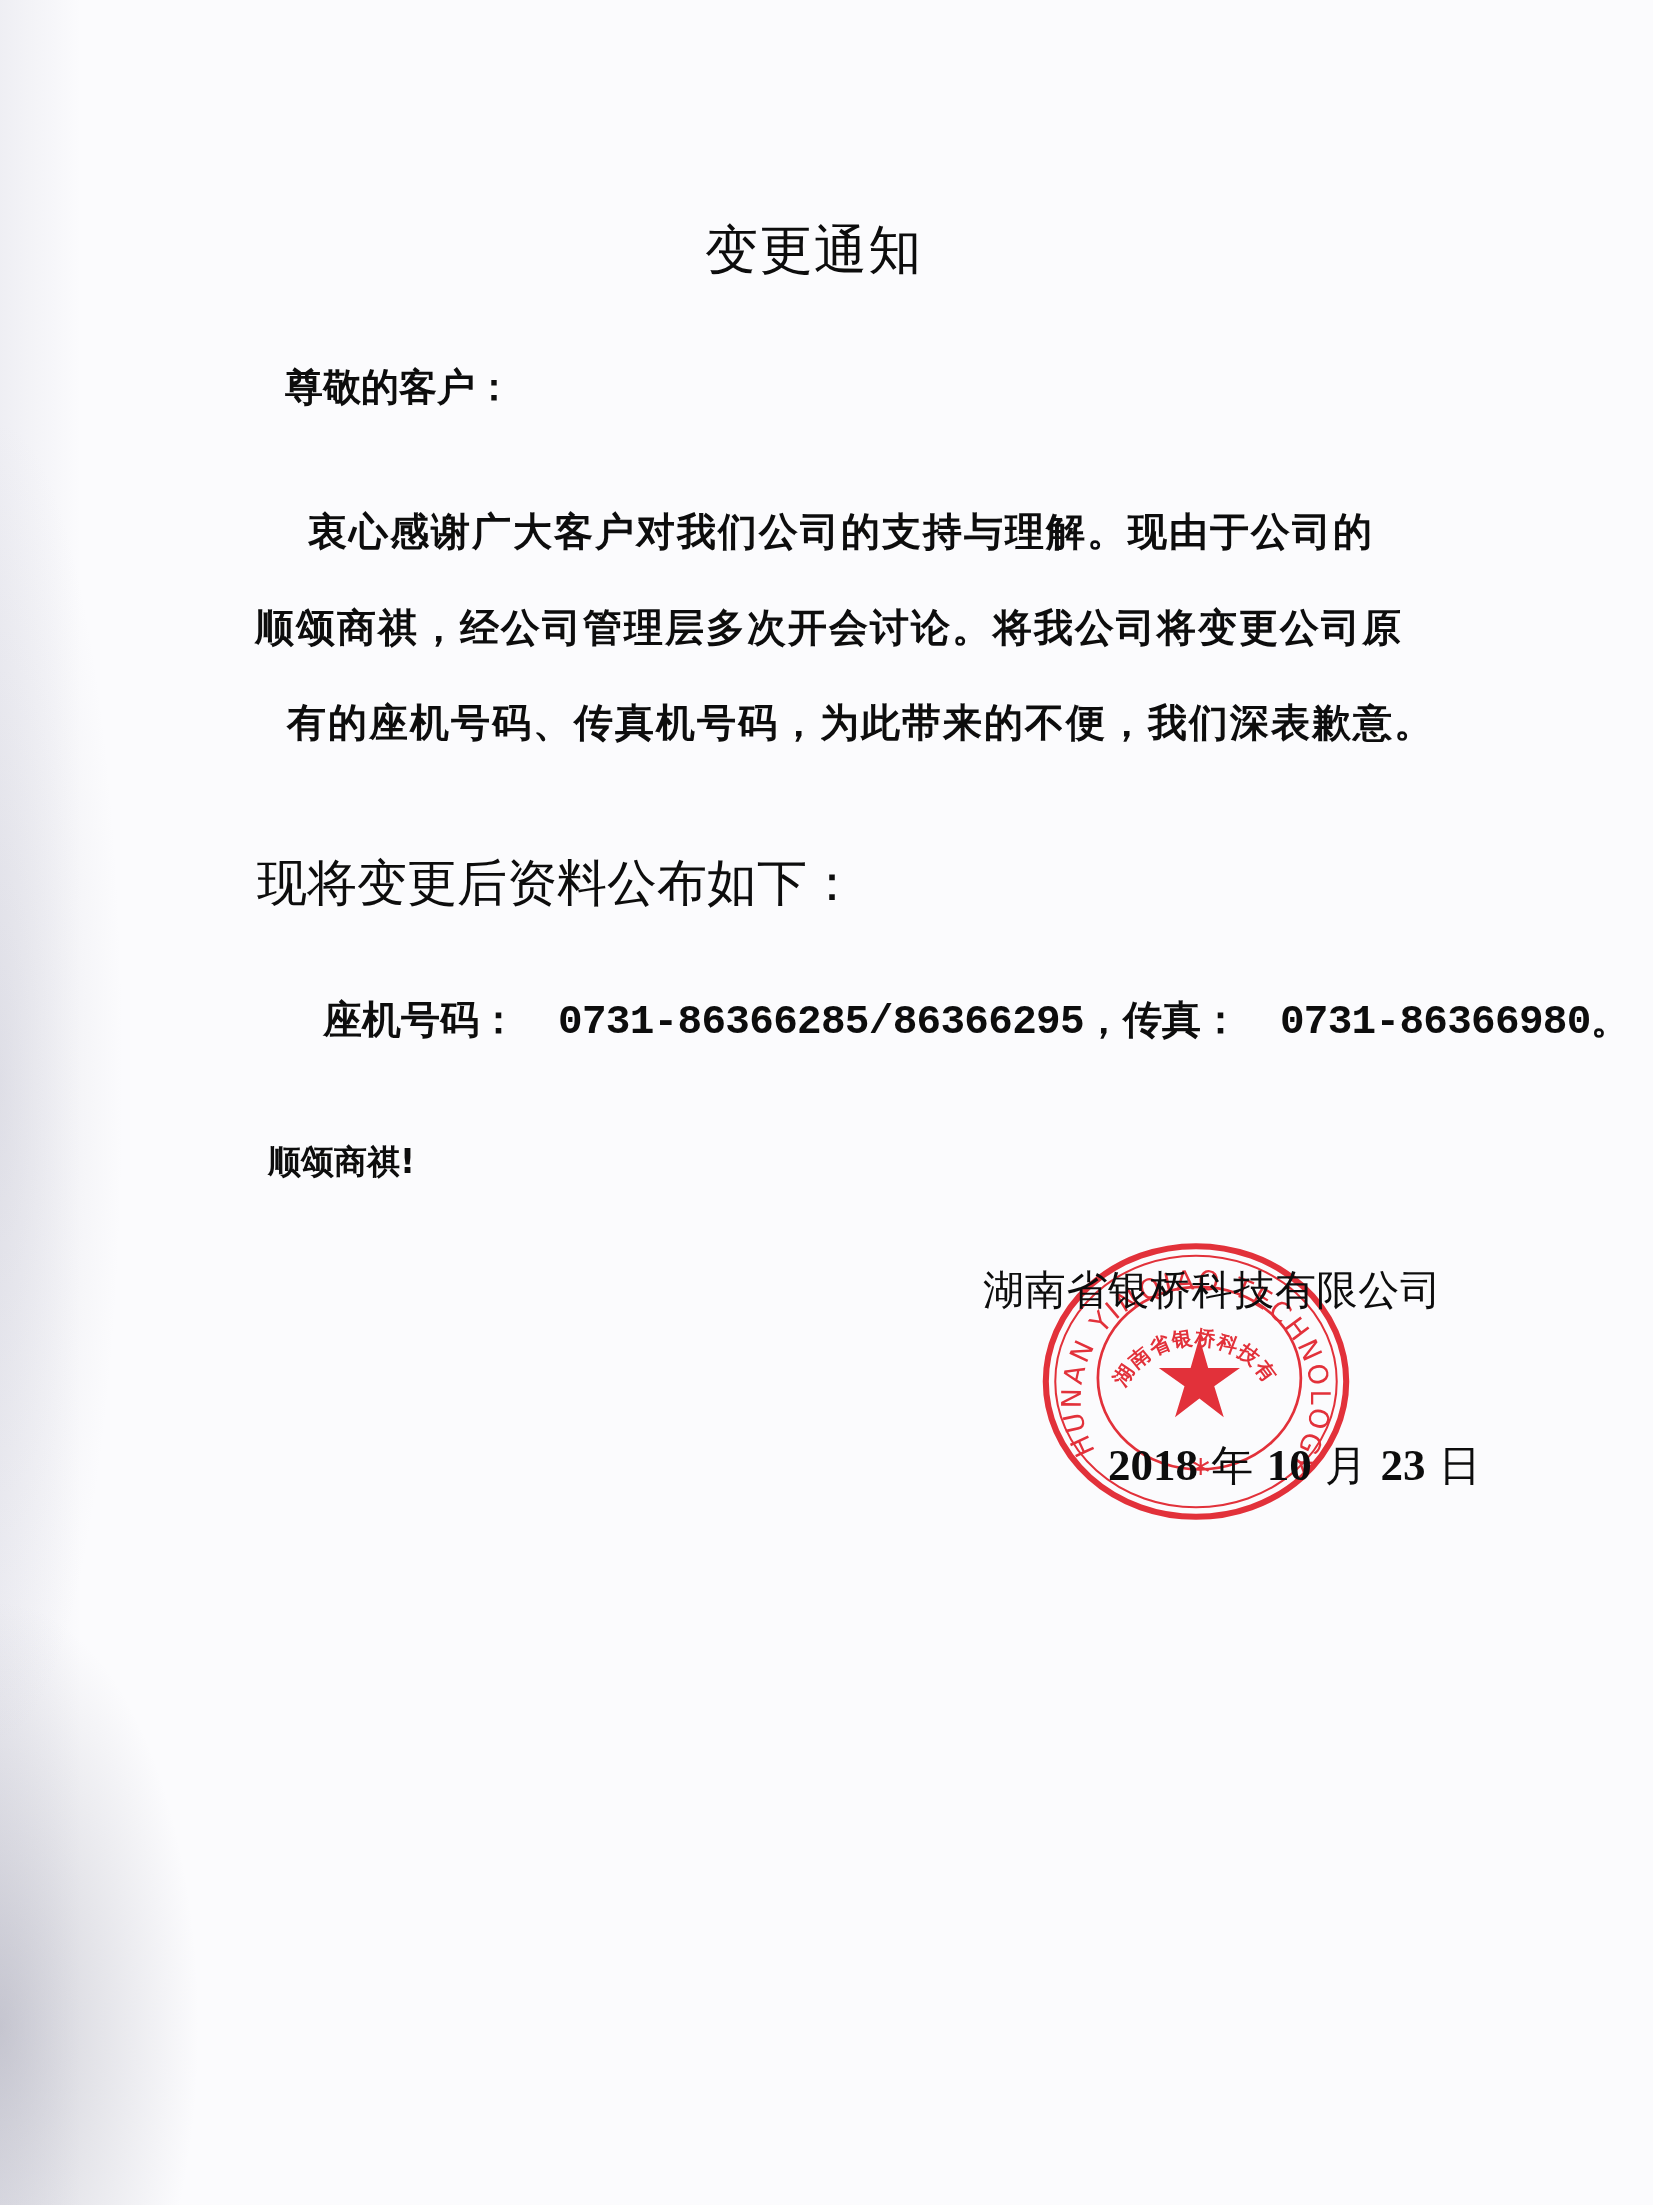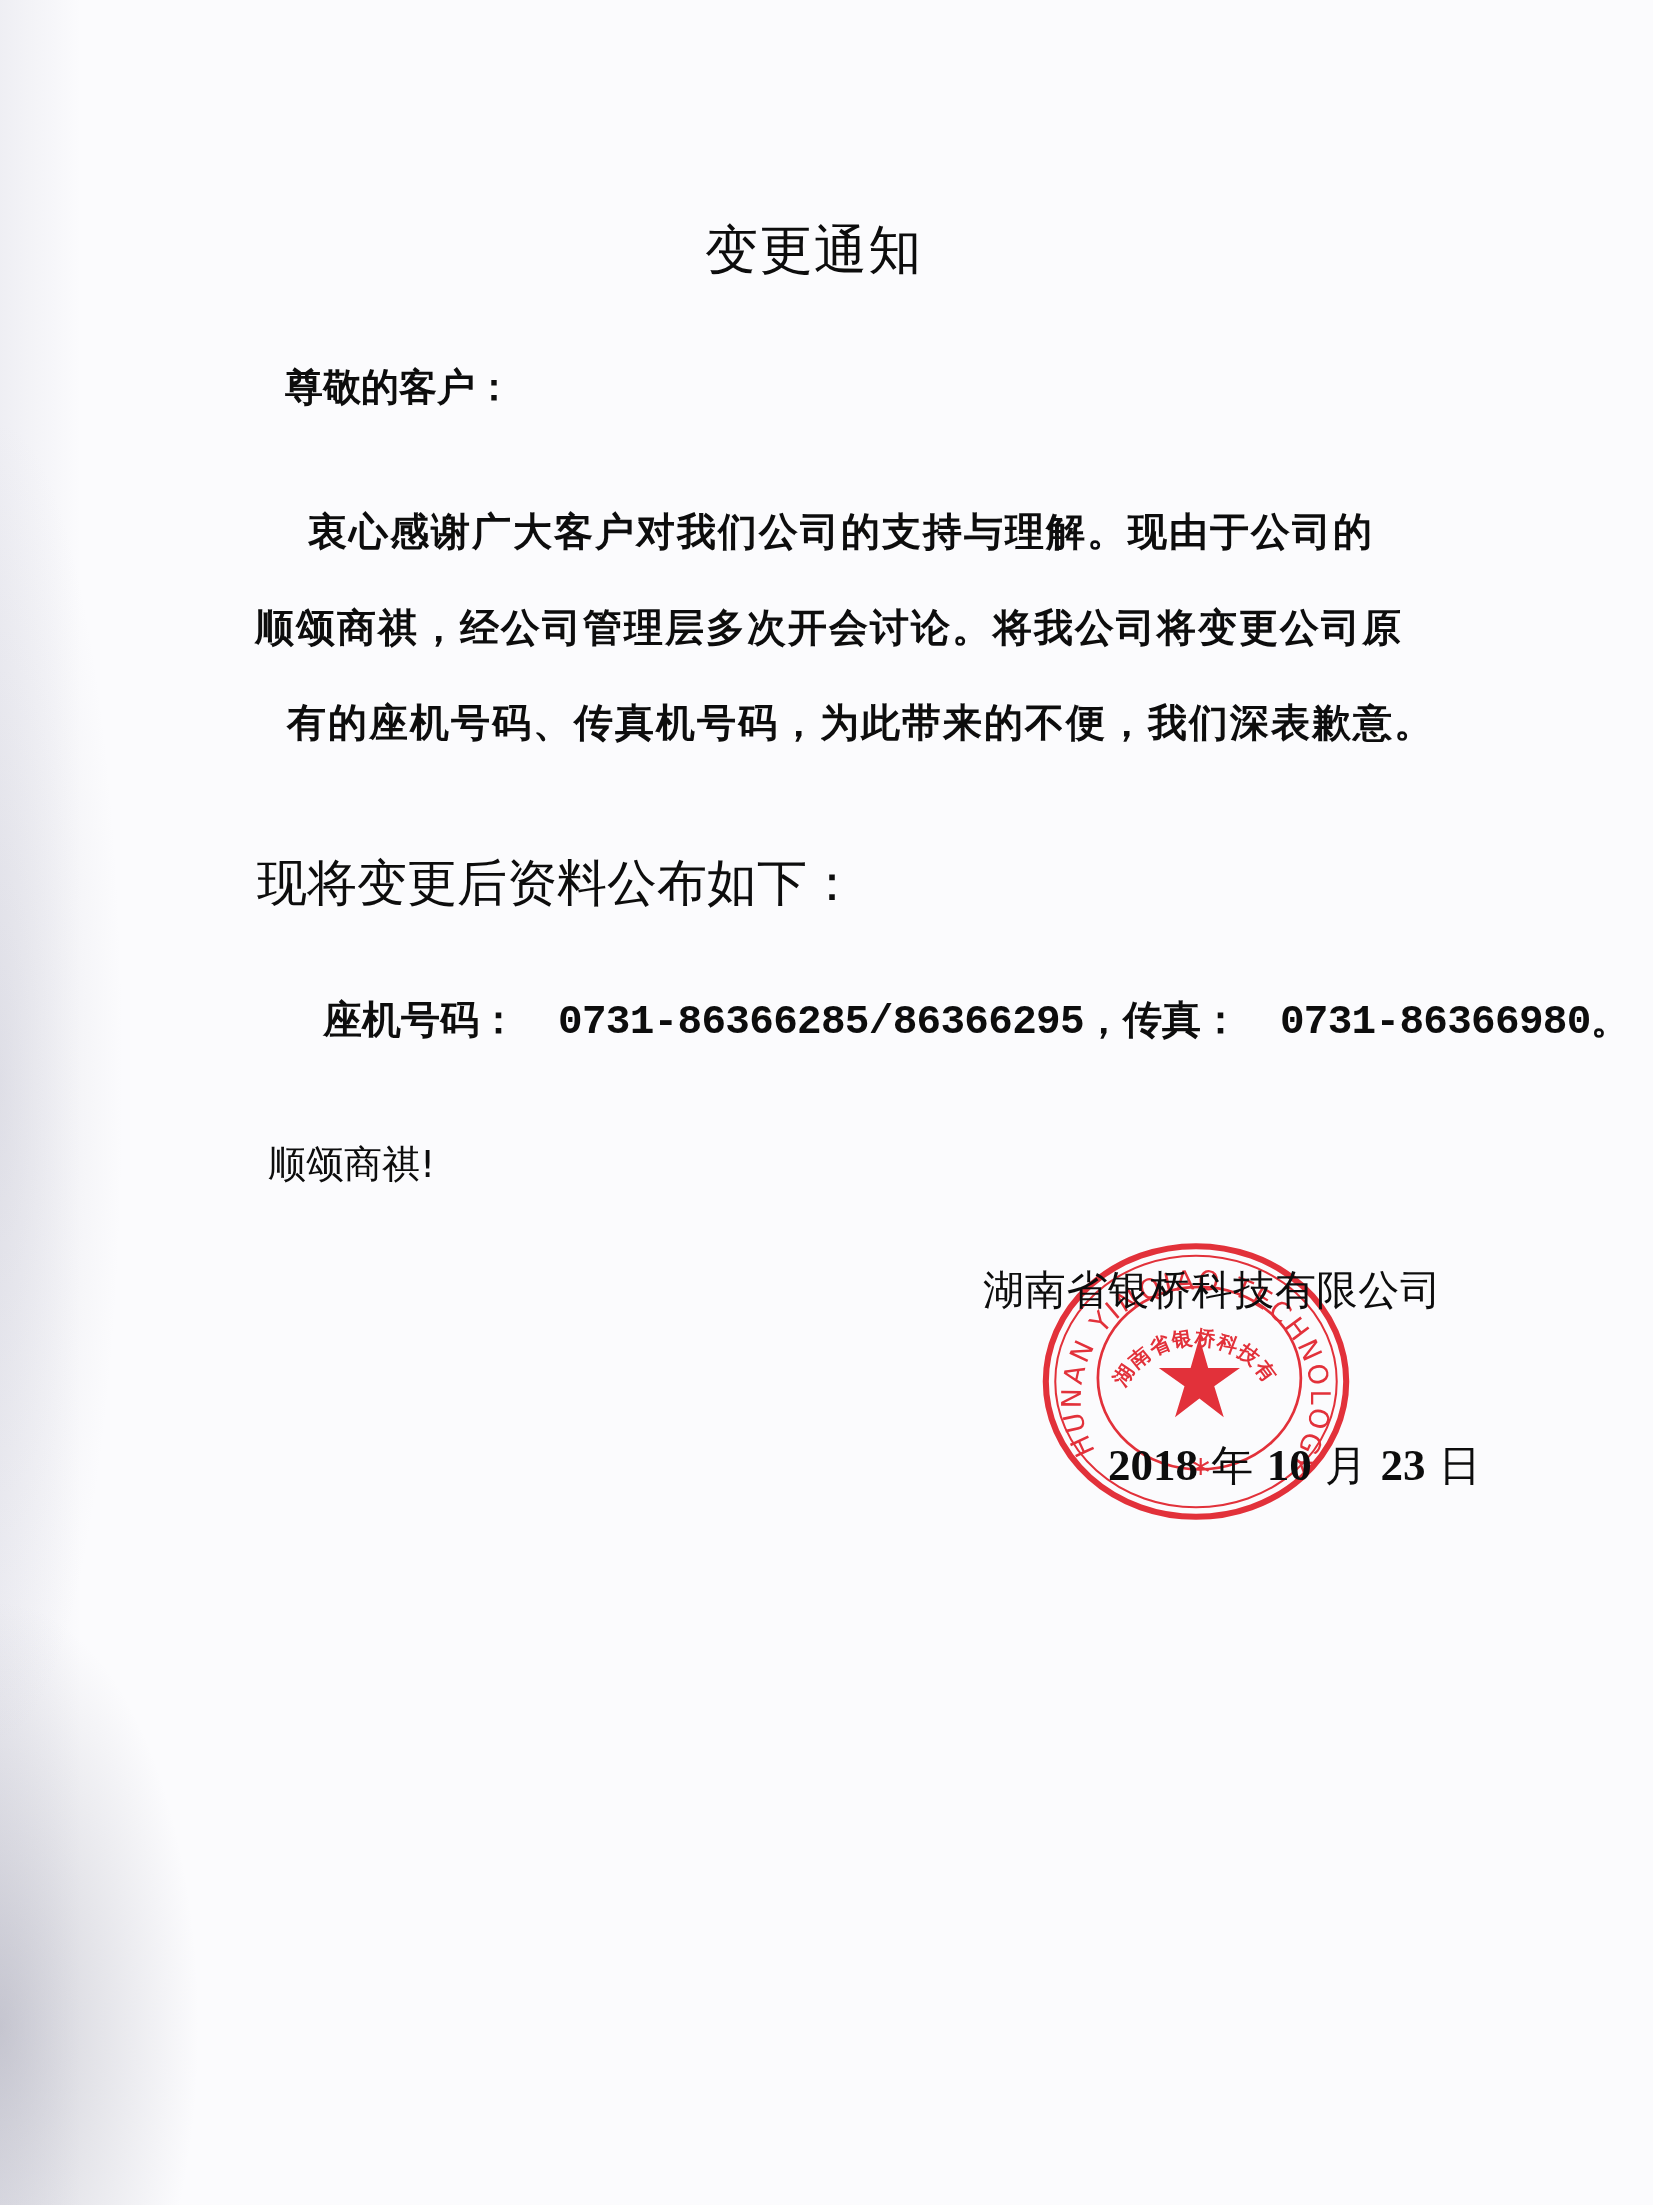--- a/index.html
+++ b/index.html
@@ -62,21 +62,21 @@
   }
   .contact .num {
     font-family: Liberation Mono, monospace;
     font-weight: bold;
     font-size: 41px;
     letter-spacing: -0.7px;
     margin-left: 40px;
   }
   .closing {
     left: 268px; top: 1145px;
-    font-size: 38px; font-weight: normal;
+    font-size: 33px; font-weight: bold;
   }
   .company {
     left: 983px; top: 1270px;
     font-size: 41px;
     letter-spacing: 0.7px;
     z-index: 3;
   }
   .date {
     left: 1108px; top: 1405px;
     font-size: 42px;

